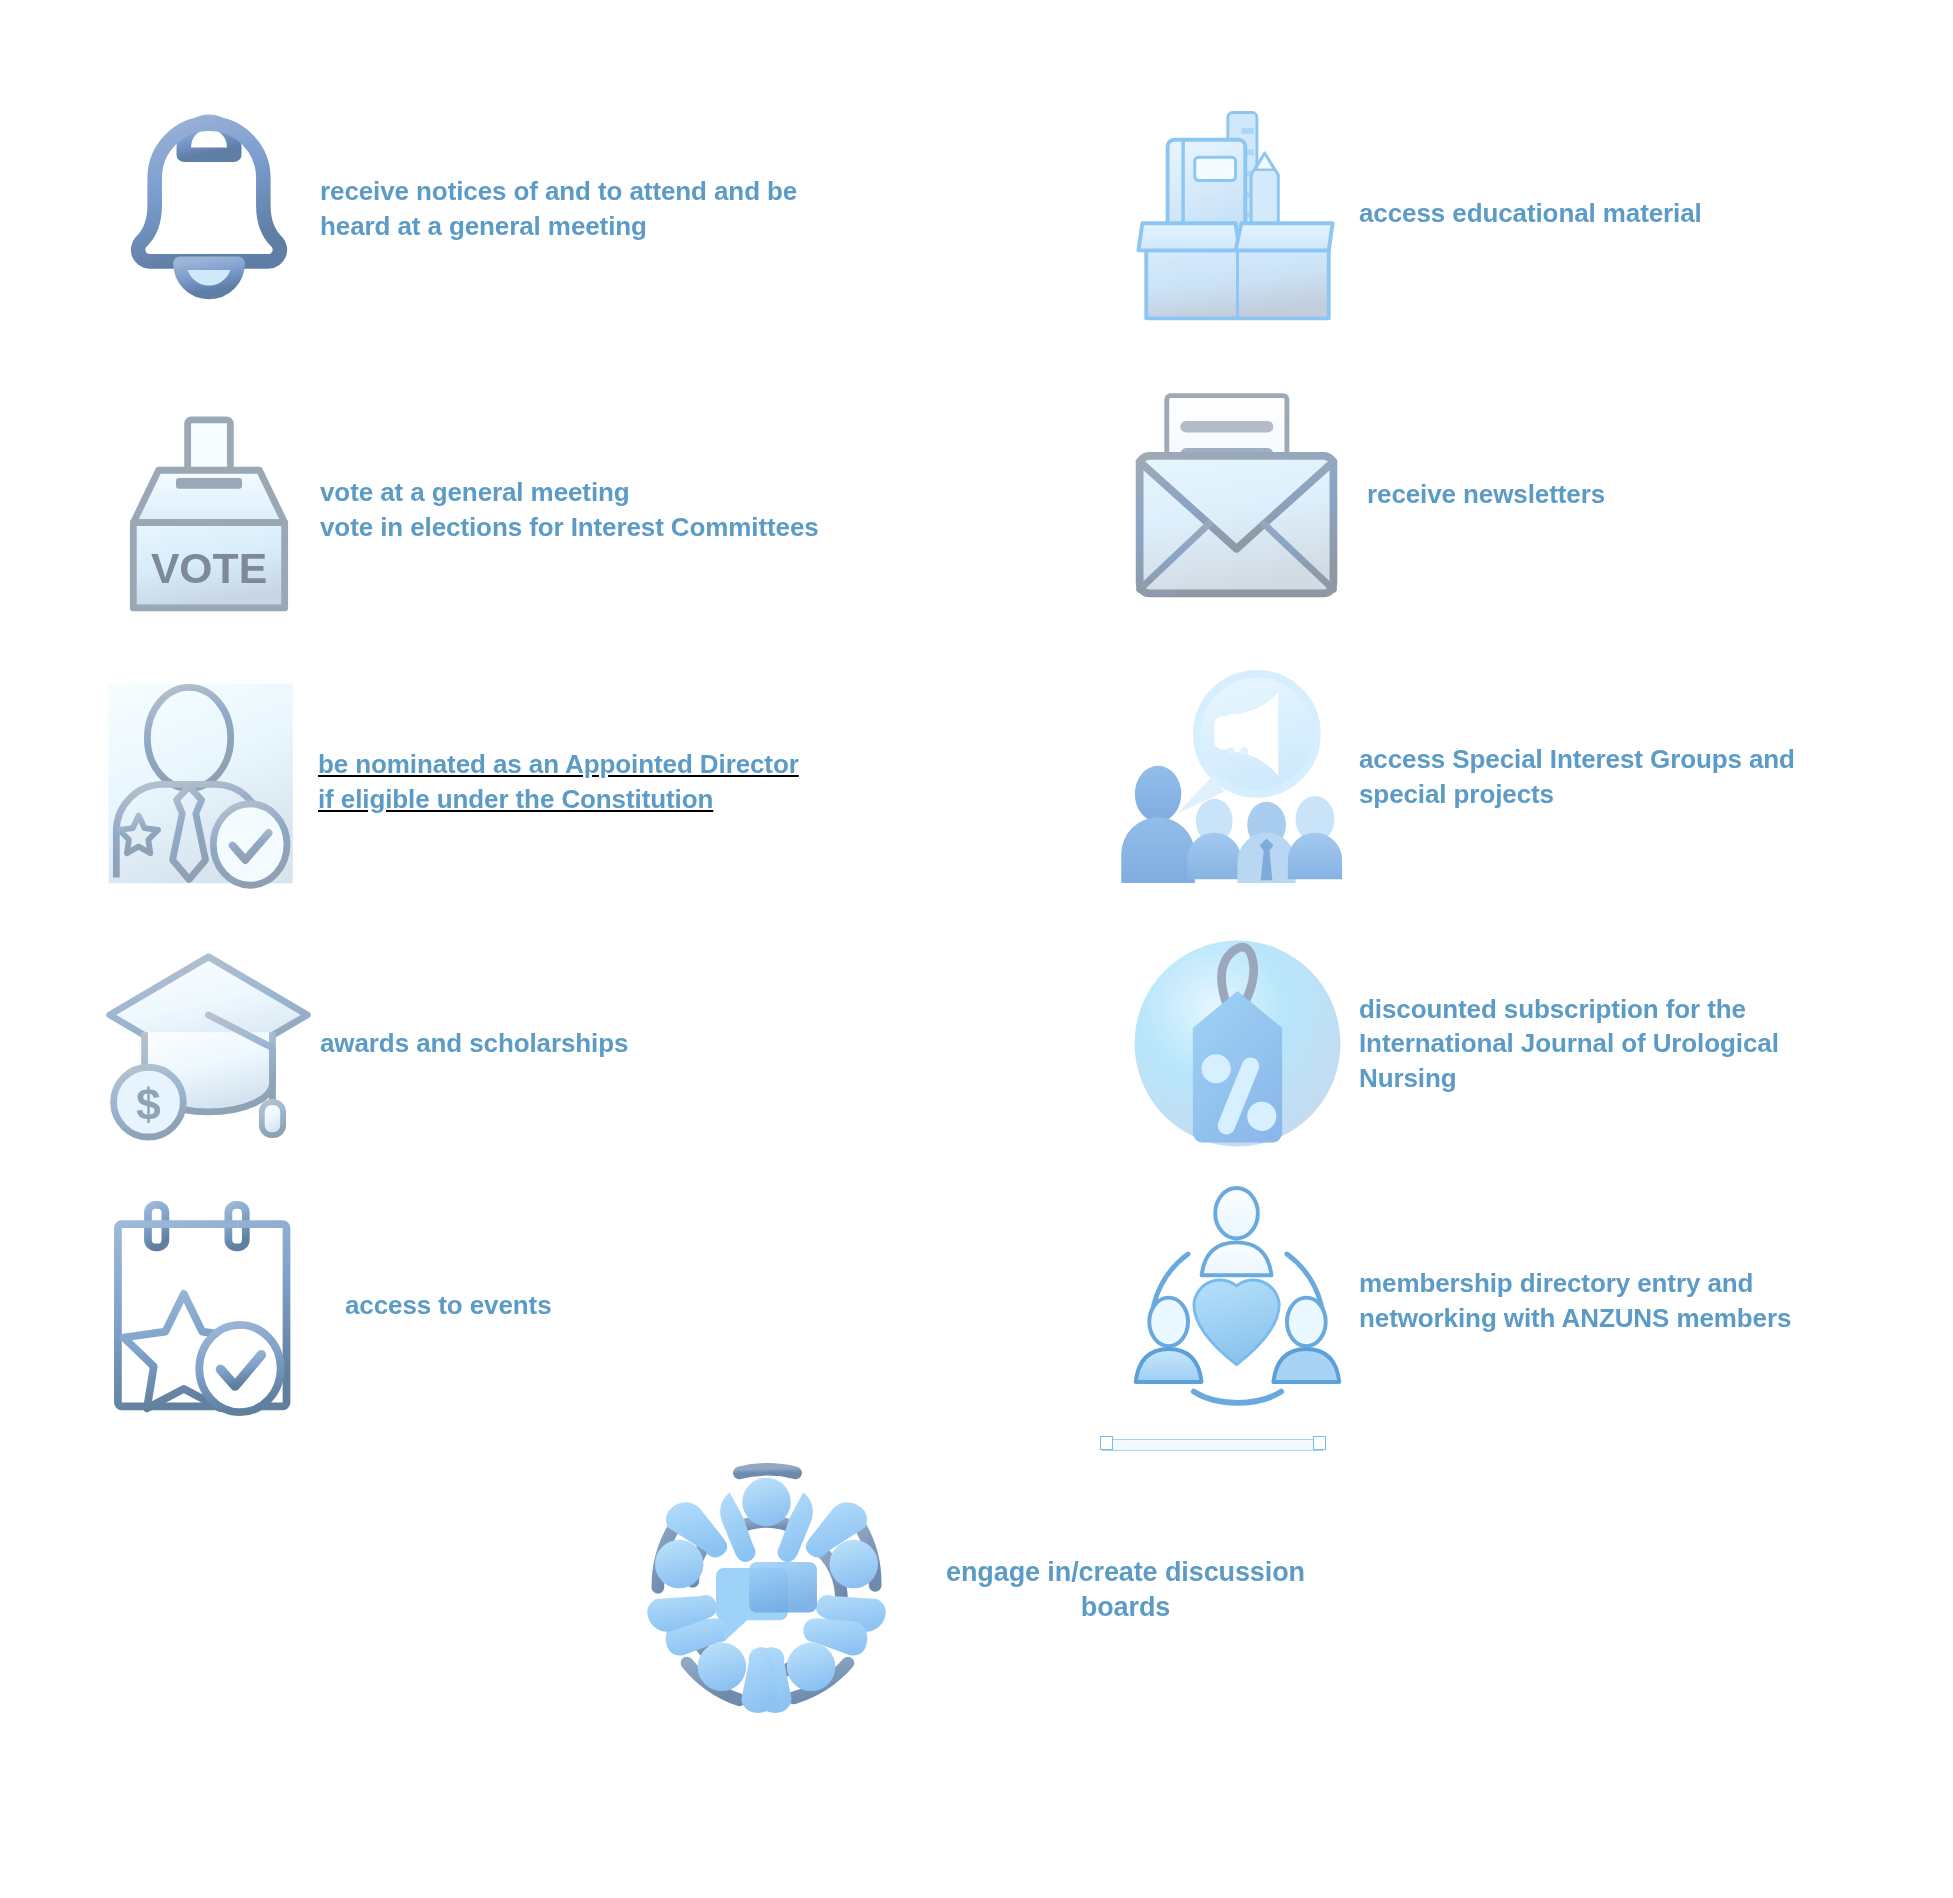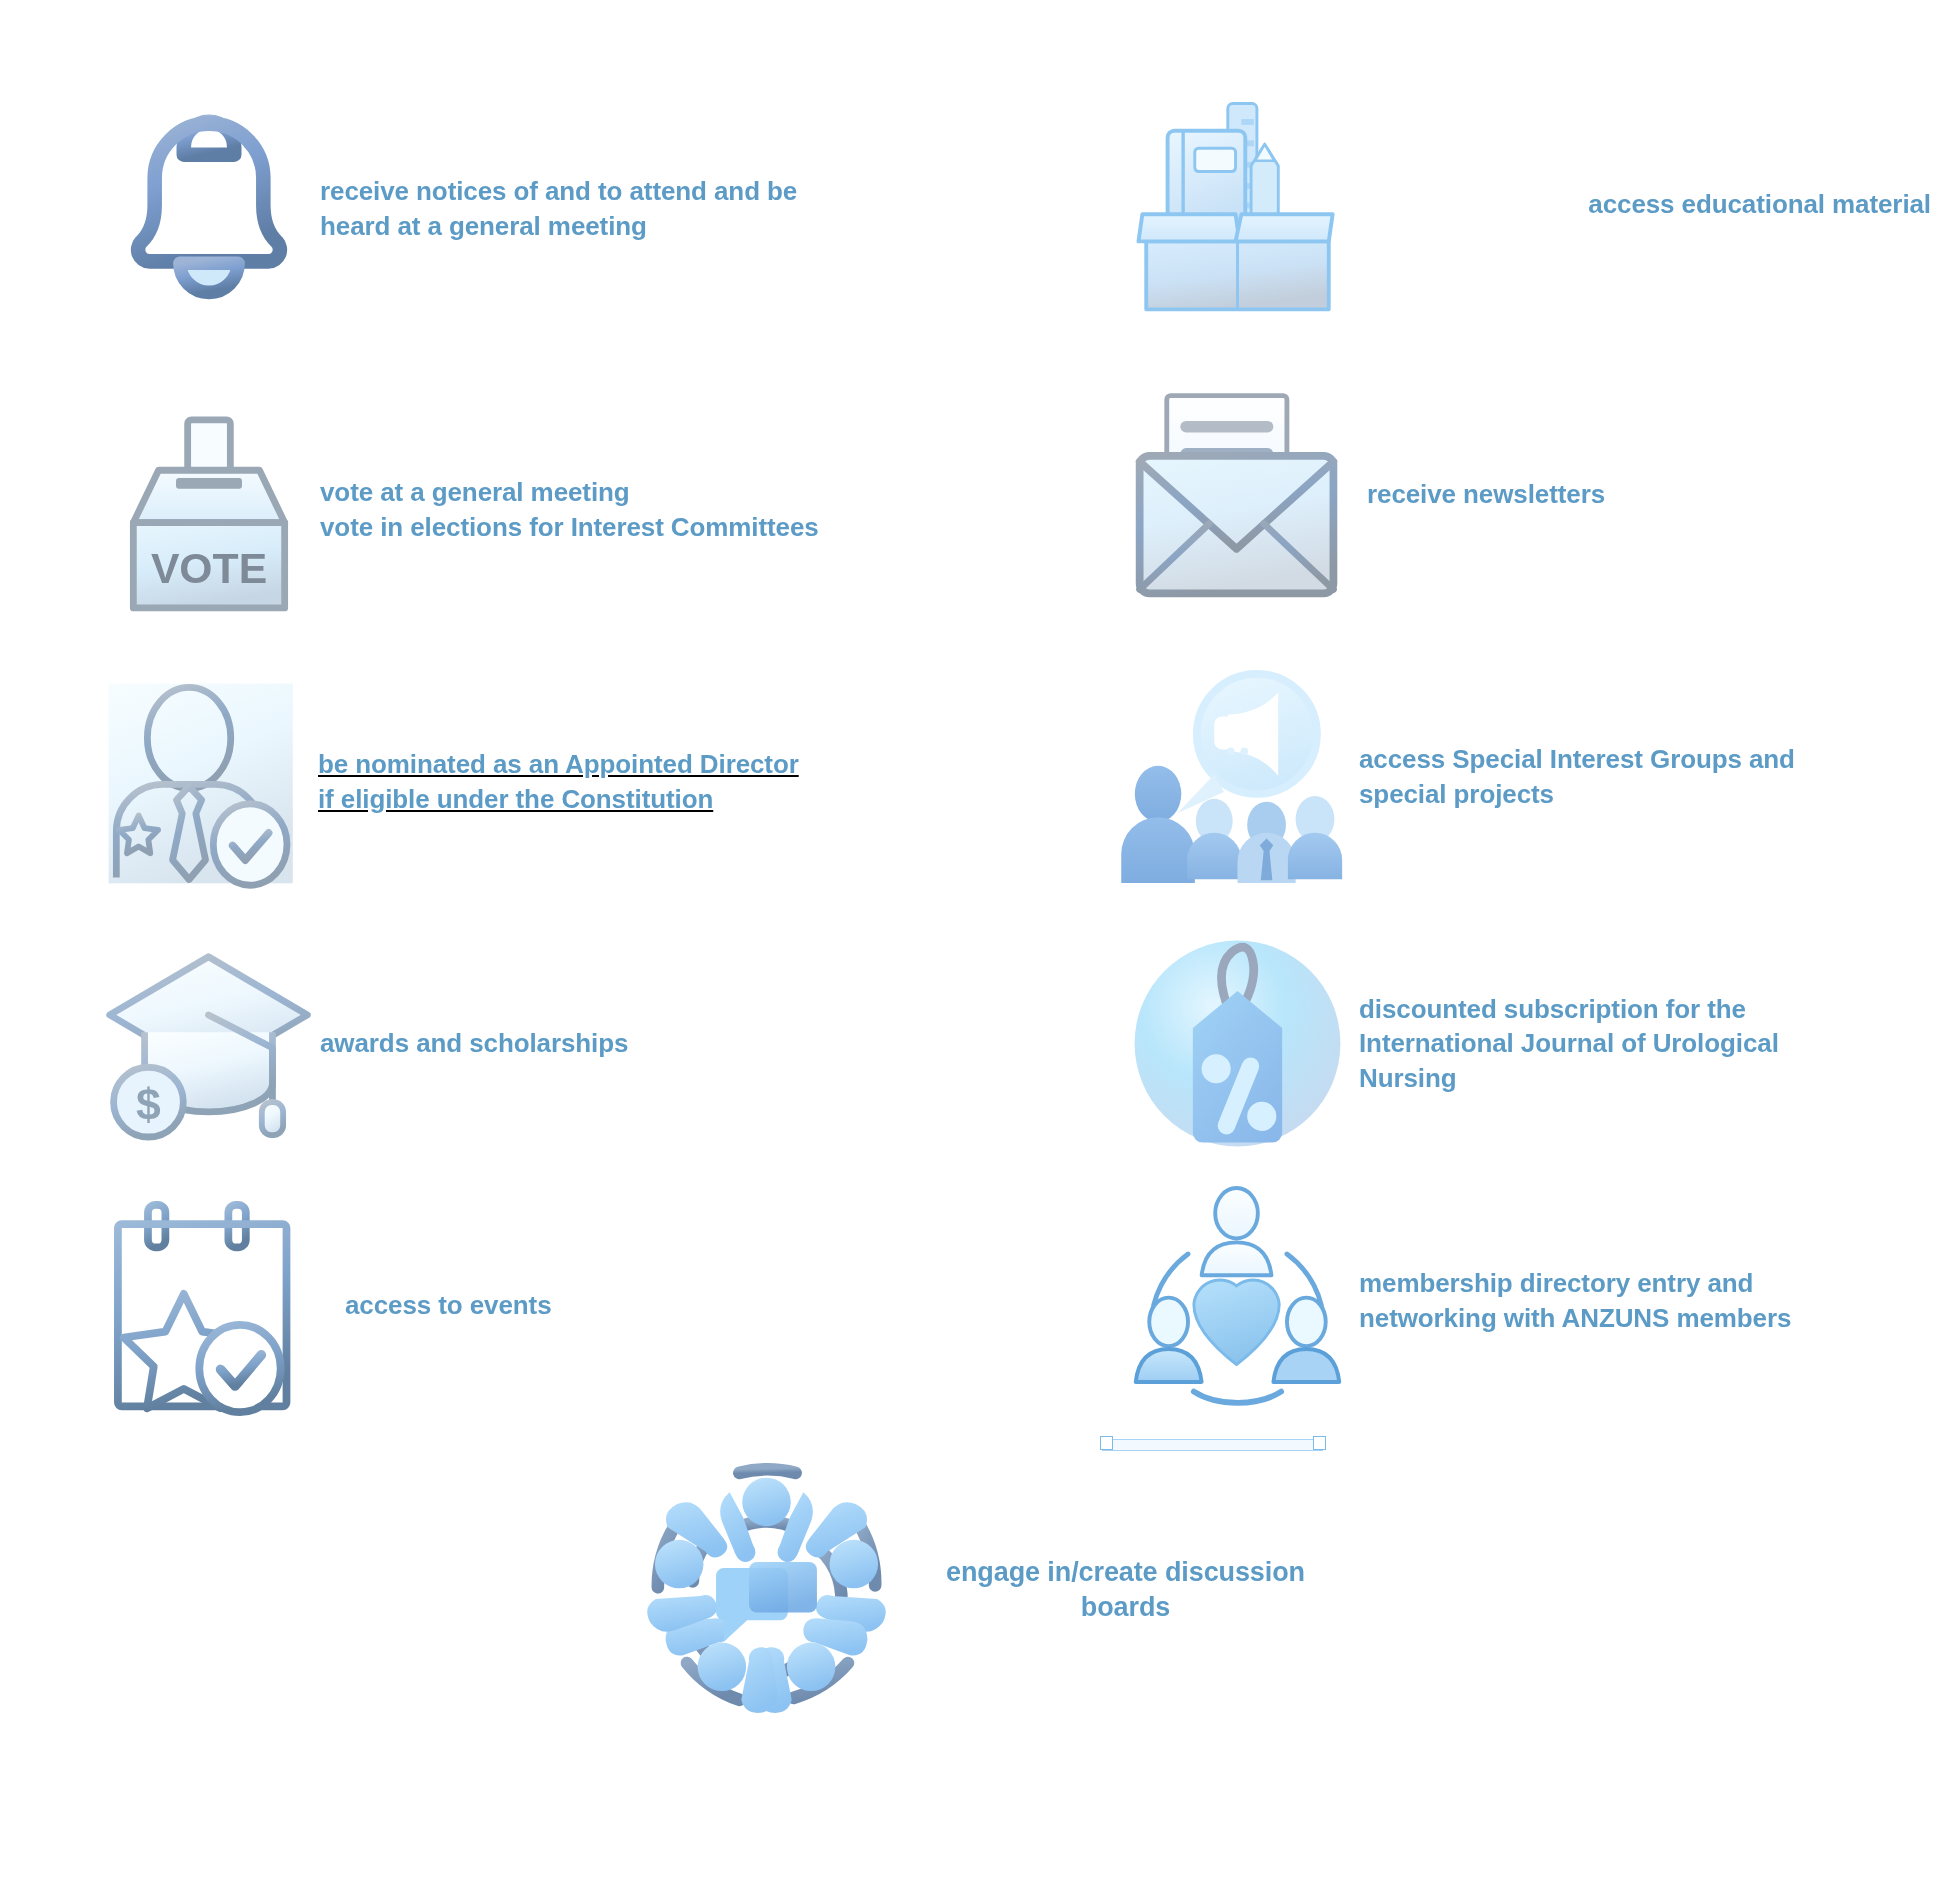--- a/index.html
+++ b/index.html
@@ -170,21 +170,21 @@
 
         <path d="M82 100 l19 39 l43 6 l-31 30 l7 43 l-38 -20 l-38 20 l7 -43 l-31 -30 l43 -6 z" fill="none" stroke="url(#gCal)" stroke-width="8" stroke-linejoin="round"></path>
 
         <ellipse cx="140" cy="177" rx="42" ry="45" fill="#ffffff" stroke="url(#gCal)" stroke-width="8"></ellipse>
         <path d="M120 178 l15 17 l27 -32" fill="none" stroke="url(#gCal)" stroke-width="10" stroke-linecap="round" stroke-linejoin="round"></path>
       </svg>
     </div>
     <div class="label">access to events</div>
   </div>
 
-  <div class="row" style="left:1116px;top:88px;width:815px;height:233px;justify-content:space-between;">
+  <div class="row" style="left:1116px;top:97px;width:815px;height:233px;">
     <div class="icon-cell" style="width:243px;height:233px;">
       <svg width="233" height="233" viewBox="0 0 240 240">
         <defs>
           <linearGradient id="gBoxBody" x1="0" y1="0" x2="0.35" y2="1">
             <stop offset="0" stop-color="#d7ecfd"></stop>
             <stop offset="0.55" stop-color="#cbe2f6"></stop>
             <stop offset="1" stop-color="#c2cedb"></stop>
           </linearGradient>
           <linearGradient id="gFlap" x1="0" y1="0" x2="0" y2="1">
             <stop offset="0" stop-color="#e4f4fe"></stop>

